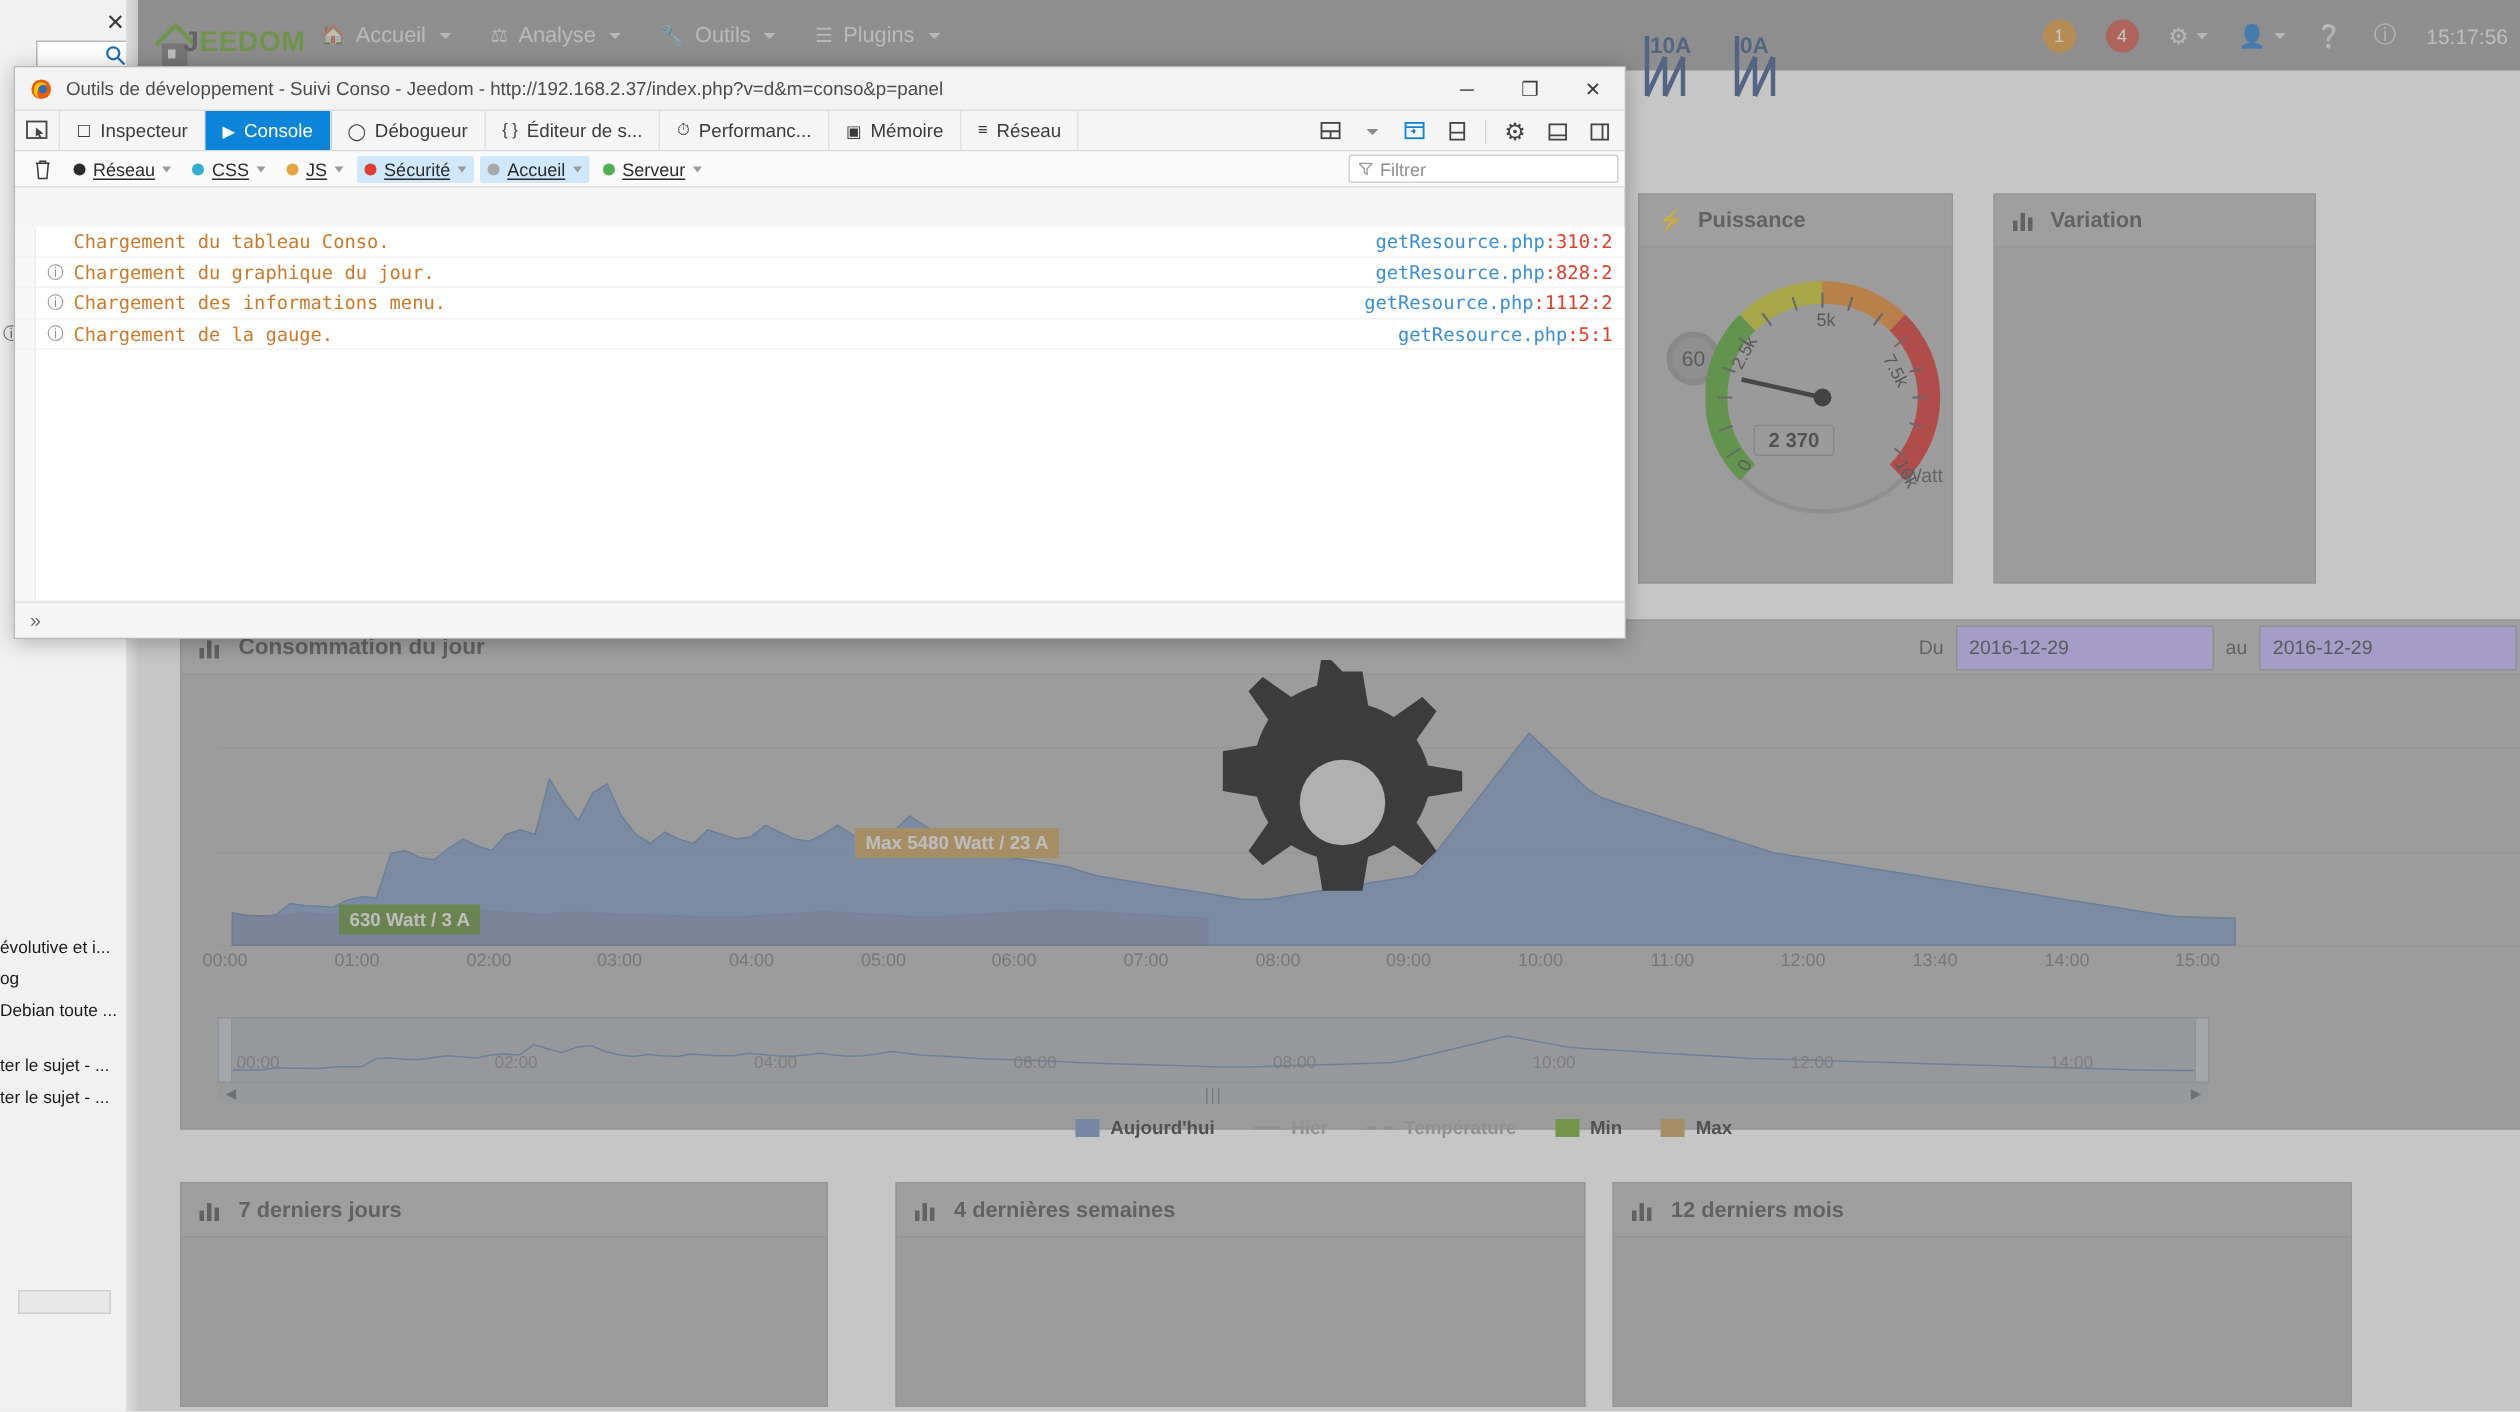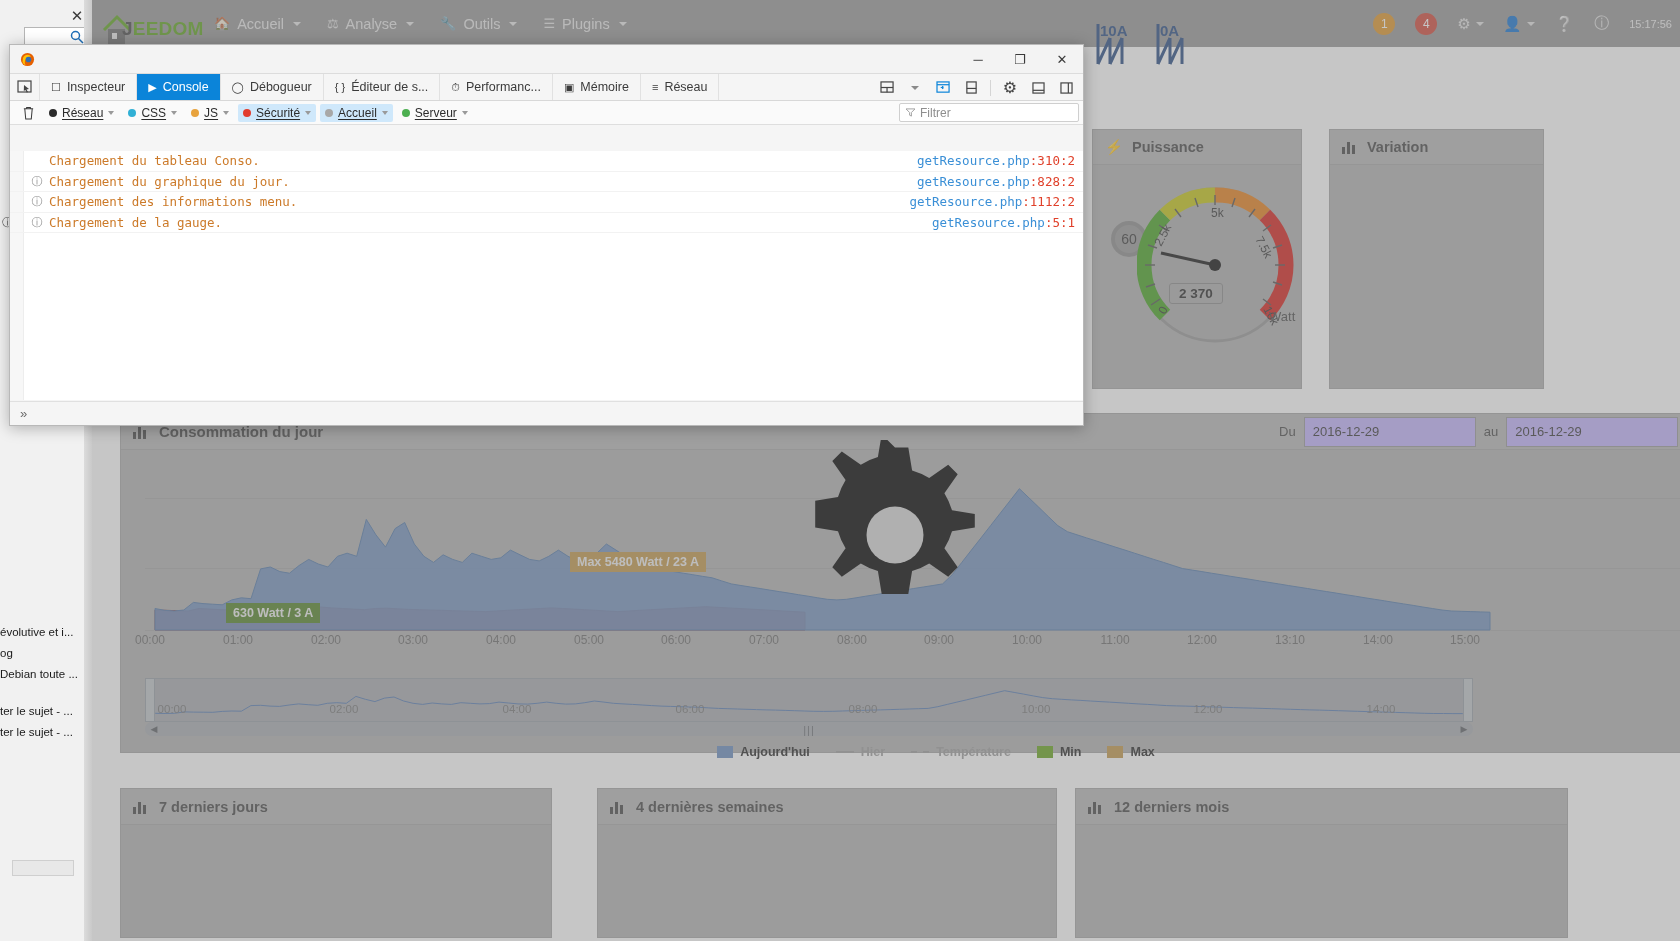--- a/index.html
+++ b/index.html
@@ -91,21 +91,21 @@
     position: absolute; right: 8px; top: 0; height: 47px;
     display: flex; align-items: center; gap: 20px;
   }
   .jd-badge {
     width: 22px; height: 22px; border-radius: 50%; color: #fff;
     font-size: 12px; display: flex; align-items: center; justify-content: center;
   }
   .jd-badge.orange { background: #e0982c; }
   .jd-badge.red { background: #d44b3c; }
   .jd-ic { color: #e4e4e4; font-size: 15px; display: flex; align-items: center; gap: 3px; }
-  .jd-clock { color: #efefef; font-size: 11px; }
+  .jd-clock { color: #efefef; font-size: 14px; }
 
   
   .jd-widget {
     position: absolute; background: #b3b3b3;
     border: 1px solid #a6a6a6;
   }
   .jd-widget .wh {
     height: 35px; background: #b8b8b8; border-bottom: 1px solid #a8a8a8;
     display: flex; align-items: center; gap: 9px; padding: 0 12px;
     font-size: 14.5px; font-weight: bold; color: #4a4a4a;
@@ -530,21 +530,21 @@
           <span style="left:292px">03:00</span>
           <span style="left:380px">04:00</span>
           <span style="left:468px">05:00</span>
           <span style="left:555px">06:00</span>
           <span style="left:643px">07:00</span>
           <span style="left:731px">08:00</span>
           <span style="left:818px">09:00</span>
           <span style="left:906px">10:00</span>
           <span style="left:994px">11:00</span>
           <span style="left:1081px">12:00</span>
-          <span style="left:1169px">13:10</span>
+          <span style="left:1169px">13:40</span>
           <span style="left:1257px">14:00</span>
           <span style="left:1344px">15:00</span>
         </div>
 
         <div class="ylabels">
           <span style="top:111px">4k</span>
           <span style="top:171px">0k</span>
         </div>
         <div class="yaxis-title">Puissance (Watt)</div>
 
@@ -644,20 +644,21 @@
 <div id="devtools">
 
   <div class="dt-title">
     <span class="ffico">
       <svg width="15" height="15" viewBox="0 0 16 16">
         <circle cx="8" cy="8" r="7" fill="#e66000"></circle>
         <path d="M3 8 a5 5 0 0 1 9-3 a6 6 0 0 0-6 9 a5 5 0 0 1-3-6z" fill="#ffc107"></path>
         <circle cx="9" cy="8" r="3" fill="#2f6fb6"></circle>
       </svg>
     </span>
+    <span class="txt">Outils de développement - Suivi Conso - Jeedom - http://192.168.2.37/index.php?v=d&amp;m=conso&amp;p=panel</span>
     <div class="dt-wbtns">
       <div class="dt-wbtn">─</div>
       <div class="dt-wbtn">❐</div>
       <div class="dt-wbtn close">✕</div>
     </div>
   </div>
 
   <div class="dt-tabs">
     <div class="dt-picker">
       <svg width="16" height="14" viewBox="0 0 16 14">

